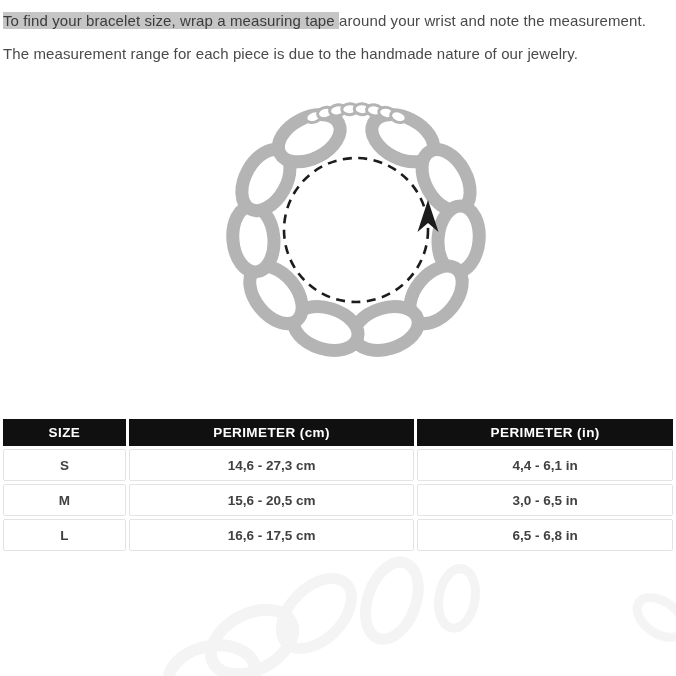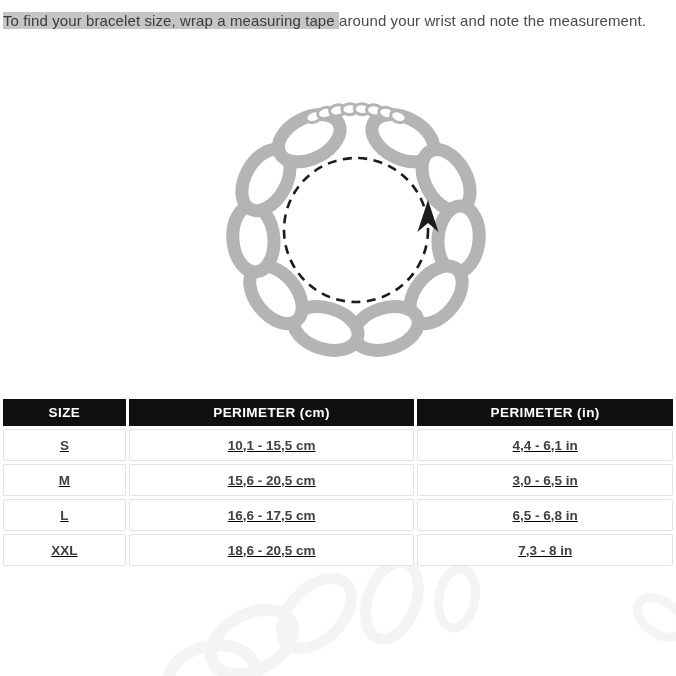--- a/index.html
+++ b/index.html
@@ -12,25 +12,24 @@
   }
   
   .intro{position:absolute;top:12px;left:0;right:0;padding:0 3px;z-index:2;}
   .intro p{margin:0;font-size:15px;line-height:1.25;color:#4a4a4a;letter-spacing:.1px;}
   .intro p + p{margin-top:14px;}
   .hl{background:#c5c5c5;color:#3c3c3c;}
   
   #art{position:absolute;inset:0;z-index:1;pointer-events:none;}
   
   .size-table{
-    position:absolute;top:396px;left:0;z-index:2;
+    position:absolute;top:416px;left:0;z-index:2;
     width:676px;
     border-collapse:separate;border-spacing:3px;
     table-layout:fixed;
-    text-decoration:underline;
   }
   .size-table th{
     background:#101010;color:#fff;
     font-size:13.5px;font-weight:bold;letter-spacing:.4px;
     padding:6px 4px;text-align:center;
   }
   .size-table td{
     border:1px solid #e3e3e3;border-radius:2px;
     background:#fff;
     font-size:13.5px;font-weight:bold;color:#414141;
@@ -40,20 +39,21 @@
   .col-cm{width:43%;}
   .col-in{width:38.5%;}
 </style>
 </head>
 <body>
 
 <div id="page">
 
   <div class="intro">
     <p><span class="hl">To find your bracelet size, wrap a measuring tape </span><span>around your wrist and note the measurement.</span></p>
+    <p>The measurement range for each piece is due to the handmade nature of our jewelry.</p>
   </div>
 
   <svg id="art" viewBox="0 0 676 676" xmlns="http://www.w3.org/2000/svg">
 
     <g opacity="0.55" fill="none" stroke="#ebebeb">
       <ellipse cx="455" cy="600" rx="30" ry="18" stroke-width="9" transform="rotate(-80 455 598)"></ellipse>
       <ellipse cx="390" cy="602" rx="40" ry="24" stroke-width="11" transform="rotate(-70 390 600)"></ellipse>
       <ellipse cx="315" cy="614" rx="42" ry="26" stroke-width="11" transform="rotate(-45 315 612)"></ellipse>
       <ellipse cx="252" cy="642" rx="44" ry="28" stroke-width="12" transform="rotate(-28 252 642)"></ellipse>
       <ellipse cx="212" cy="676" rx="44" ry="30" stroke-width="12" transform="rotate(-12 212 676)"></ellipse>
@@ -107,34 +107,29 @@
     <thead>
       <tr>
         <th>SIZE</th>
         <th>PERIMETER (cm)</th>
         <th>PERIMETER (in)</th>
       </tr>
     </thead>
     <tbody>
       <tr>
         <td>S</td>
-        <td>10,1 - 15,5 cm</td>
+        <td>14,6 - 27,3 cm</td>
         <td>4,4 - 6,1 in</td>
       </tr>
       <tr>
         <td>M</td>
         <td>15,6 - 20,5 cm</td>
         <td>3,0 - 6,5 in</td>
       </tr>
       <tr>
         <td>L</td>
         <td>16,6 - 17,5 cm</td>
         <td>6,5 - 6,8 in</td>
       </tr>
-      <tr>
-        <td>XXL</td>
-        <td>18,6 - 20,5 cm</td>
-        <td>7,3 - 8 in</td>
-      </tr>
     </tbody>
   </table>
 
 </div>
 
 </body></html>

